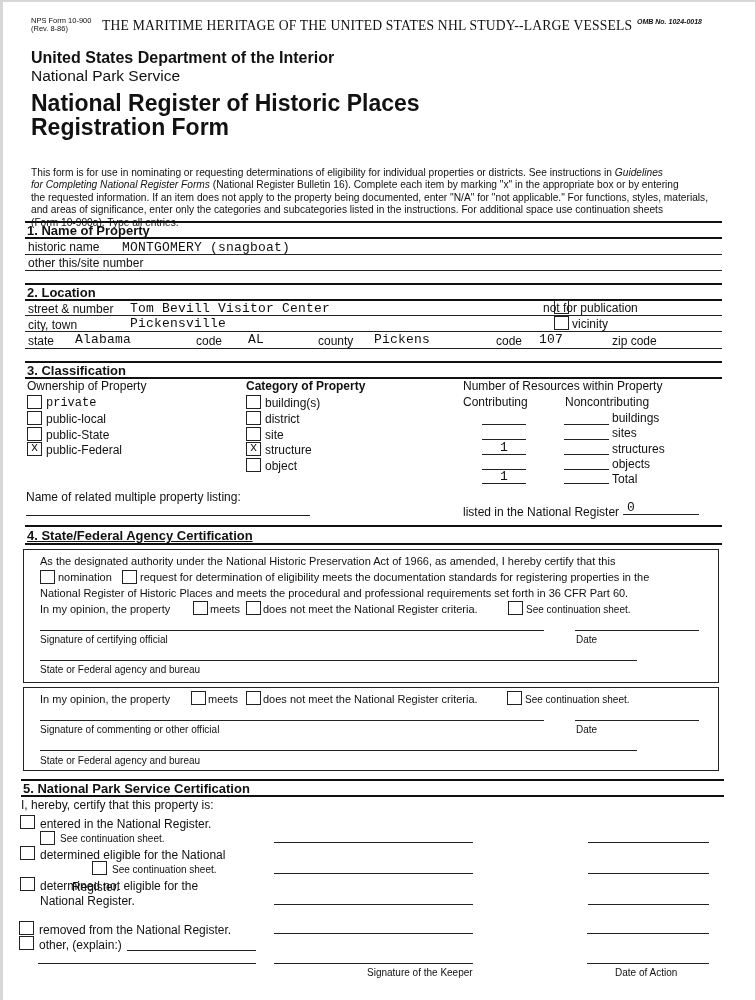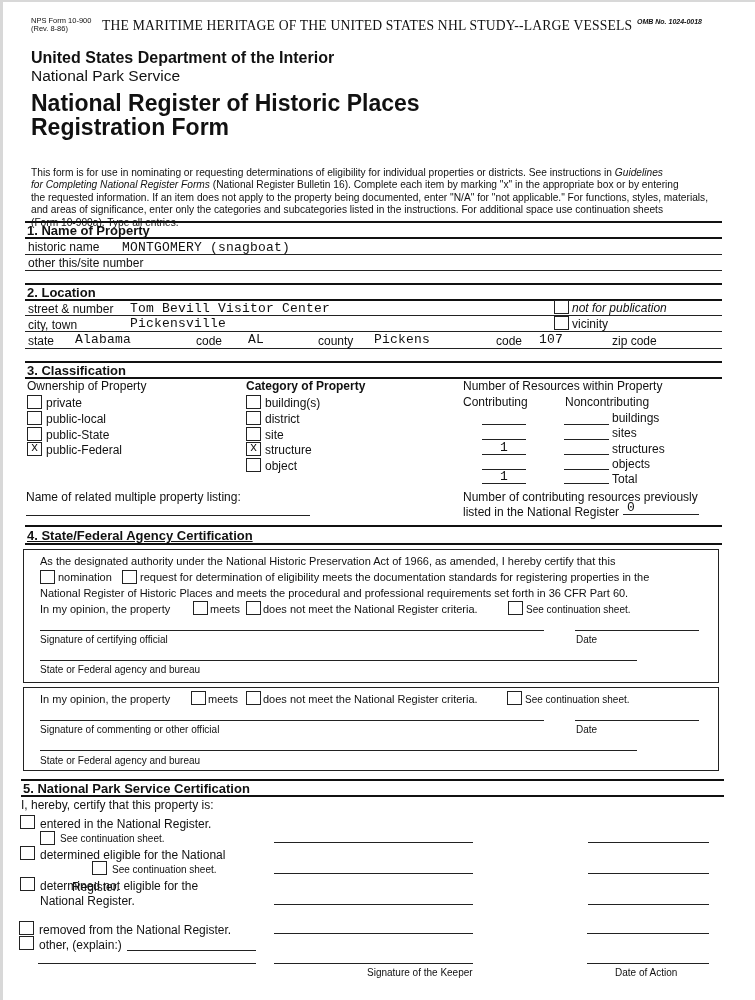--- a/index.html
+++ b/index.html
@@ -60,21 +60,21 @@
   <div class="abs lbl" style="left:25px;top:254px;">other this/site number</div>
   <div class="abs typed" style="left:170px;top:254px;width:540px;height:14px;"></div>
   <div class="hr" style="left:22px;top:268px;width:697px;"></div>
 
   <div class="hr2" style="left:22px;top:281px;width:697px;"></div>
   <div class="abs sec" style="left:24px;top:283px;">2.  Location</div>
   <div class="hr2" style="left:22px;top:297px;width:697px;"></div>
   <div class="abs lbl" style="left:25px;top:300px;">street &amp; number</div>
   <div class="abs typed" style="left:127px;top:299px;">Tom Bevill Visitor Center</div>
   <div class="cb" style="left:551px;top:298px;"></div>
-  <div class="abs lbl" style="left:569px;top:299px;font-style:italic;">not for publication</div>
+  <div class="abs lbl" style="left:540px;top:299px;">not for publication</div>
   <div class="hr" style="left:22px;top:313px;width:697px;"></div>
   <div class="abs lbl" style="left:25px;top:316px;">city, town</div>
   <div class="abs typed" style="left:127px;top:314px;">Pickensville</div>
   <div class="cb" style="left:551px;top:314px;"></div>
   <div class="abs lbl" style="left:569px;top:315px;">vicinity</div>
   <div class="hr" style="left:22px;top:329px;width:697px;"></div>
   <div class="abs lbl" style="left:25px;top:332px;">state</div>
   <div class="abs typed" style="left:72px;top:330px;">Alabama</div>
   <div class="abs lbl" style="left:193px;top:332px;">code</div>
   <div class="abs typed" style="left:245px;top:330px;">AL</div>
@@ -85,21 +85,21 @@
   <div class="abs lbl" style="left:609px;top:332px;">zip code</div>
   <div class="hr" style="left:22px;top:346px;width:697px;"></div>
 
   <div class="hr2" style="left:22px;top:359px;width:697px;"></div>
   <div class="abs sec" style="left:24px;top:361px;">3.  Classification</div>
   <div class="hr2" style="left:22px;top:375px;width:697px;"></div>
 
   <div class="abs lbl" style="left:24px;top:377px;">Ownership of Property</div>
   <div>
     <div class="cb" style="left:24px;top:393px;"></div>
-    <div class="abs lbl" style="left:43px;top:394px;">private</div>
+    <div class="abs lbl" style="left:43px;top:394px;font-family:Liberation Mono, monospace;">private</div>
     <div class="cb" style="left:24px;top:409px;"></div>
     <div class="abs lbl" style="left:43px;top:410px;">public-local</div>
     <div class="cb" style="left:24px;top:425px;"></div>
     <div class="abs lbl" style="left:43px;top:426px;">public-State</div>
     <div class="cb" style="left:24px;top:440px;">x</div>
     <div class="abs lbl" style="left:43px;top:441px;">public-Federal</div>
   </div>
 
   <div class="abs lbl" style="left:243px;top:377px;font-weight:bold;">Category of Property</div>
   <div>
@@ -138,21 +138,20 @@
     <div class="abs lbl" style="left:609px;top:455px;">objects</div>
 
     <div class="abs typed" style="left:479px;top:467px;width:44px;text-align:center;border-bottom:1px solid #222;height:14px;">1</div>
     <div class="abs typed" style="left:561px;top:467px;width:45px;text-align:center;border-bottom:1px solid #222;height:14px;"></div>
     <div class="abs lbl" style="left:609px;top:470px;">Total</div>
   </div>
 
   <div class="abs lbl" style="left:23px;top:488px;">Name of related multiple property listing:</div>
   <div class="abs typed" style="left:23px;top:499px;width:284px;height:14px;border-bottom:1px solid #222;"></div>
 
-  <div class="abs lbl" style="left:460px;top:488px;">Number of contributing resources previously</div>
   <div class="abs lbl" style="left:460px;top:503px;">listed in the National Register</div>
   <div class="abs typed" style="left:620px;top:498px;width:76px;height:15px;border-bottom:1px solid #222;padding-left:4px;box-sizing:border-box;">0</div>
 
   <div class="hr2" style="left:22px;top:523px;width:697px;"></div>
   <div class="abs sec" style="left:24px;top:526px;text-decoration:underline;">4.  State/Federal Agency Certification</div>
   <div class="hr2" style="left:22px;top:541px;width:697px;"></div>
 
   <div class="box" style="left:20px;top:547px;width:696px;height:134px;"></div>
   <div class="abs sm" style="left:37px;top:553px;">As the designated authority under the National Historic Preservation Act of 1966, as amended, I hereby certify that this</div>
   <div class="cb" style="left:37px;top:568px;"></div>

